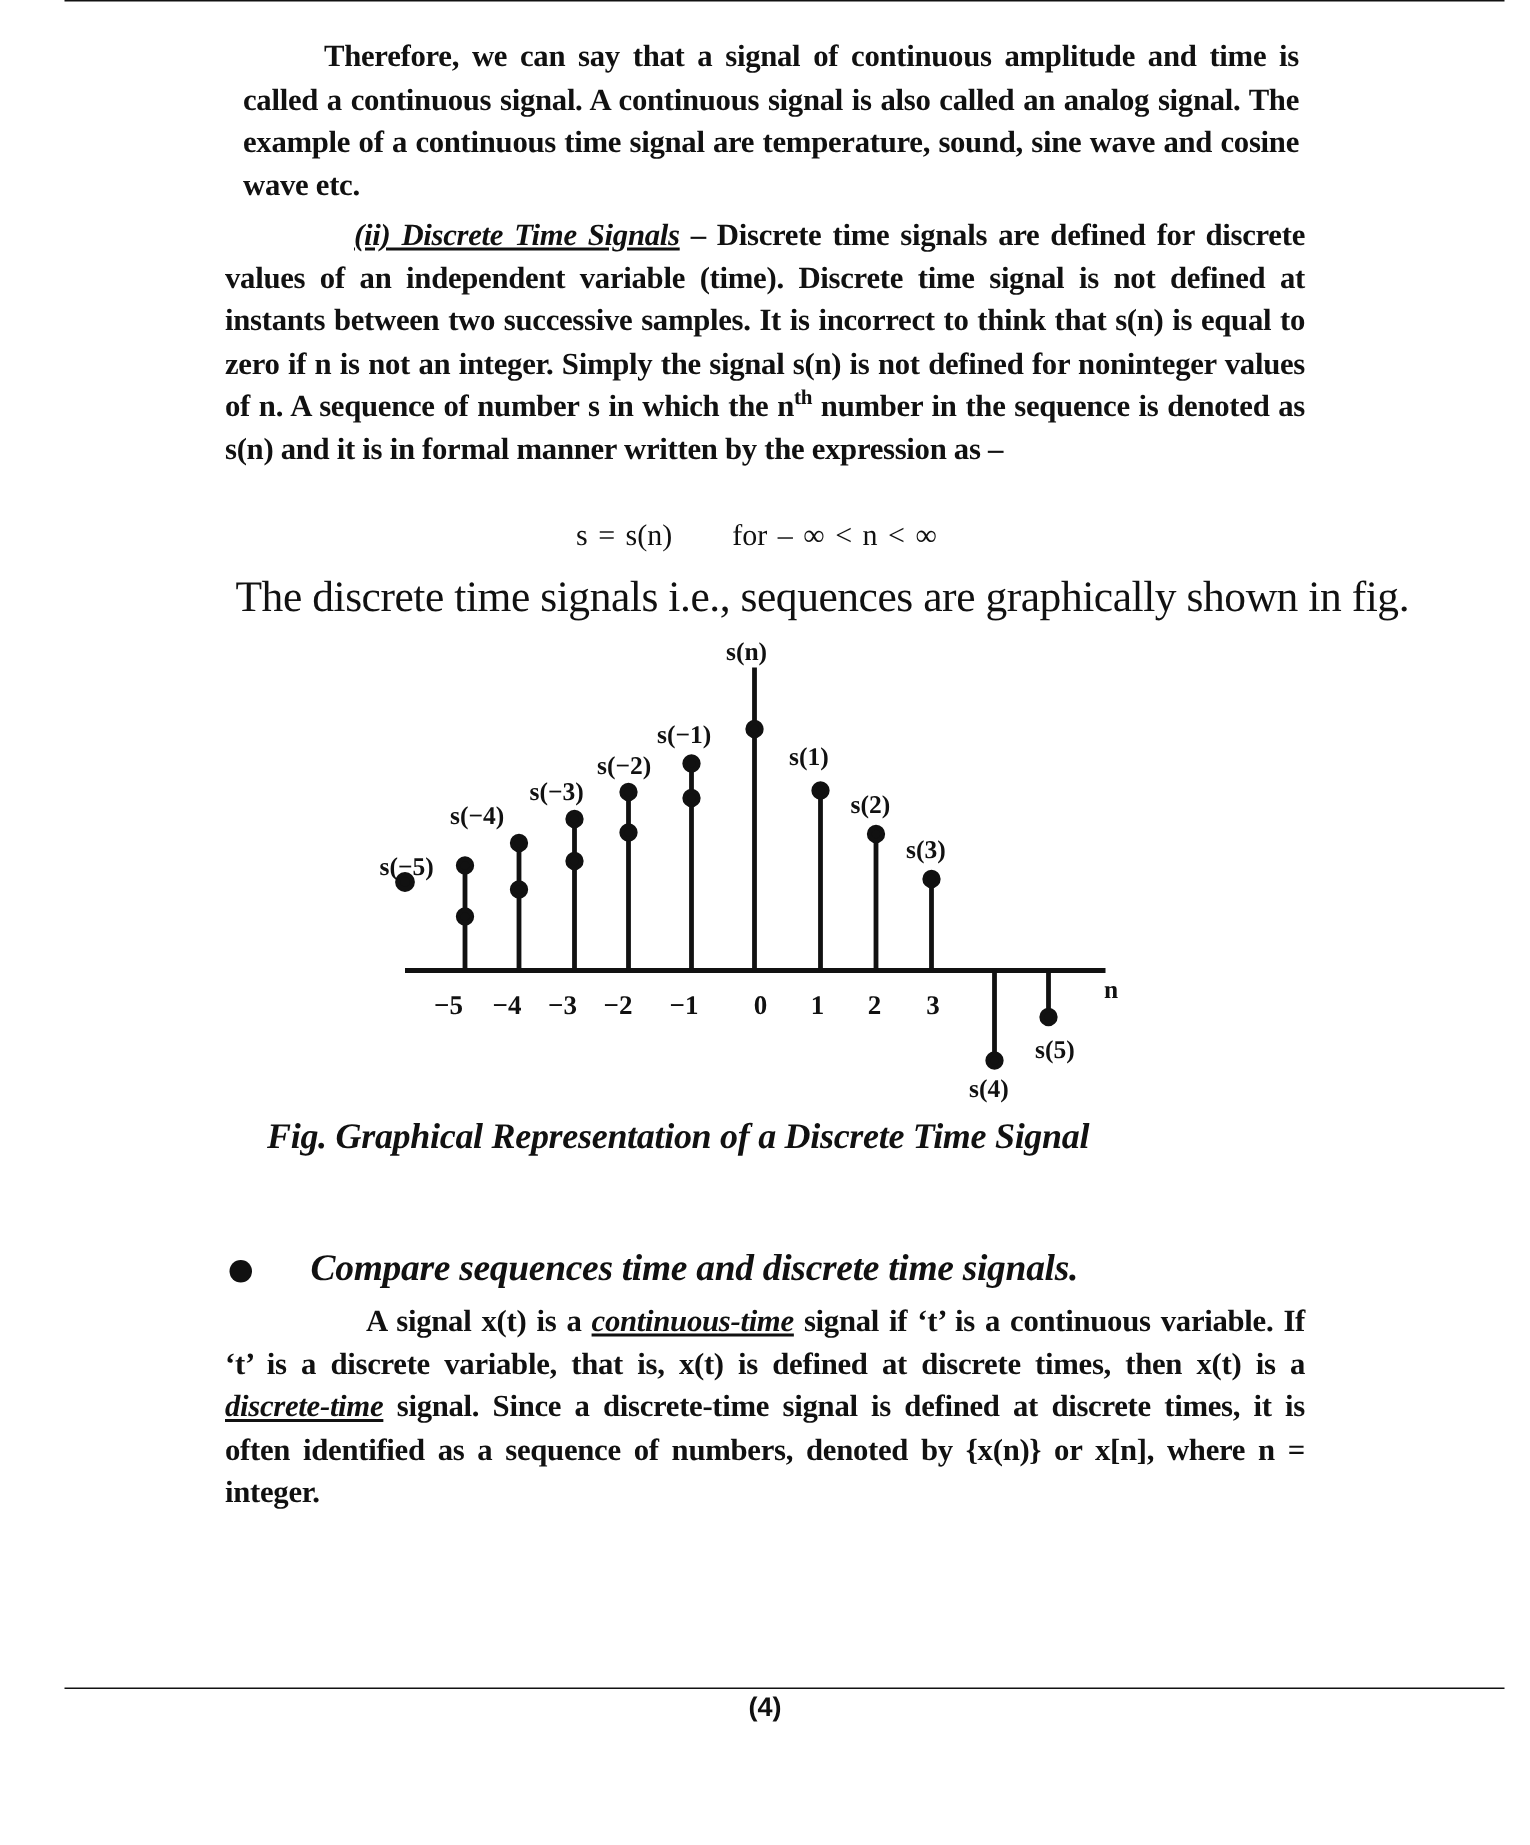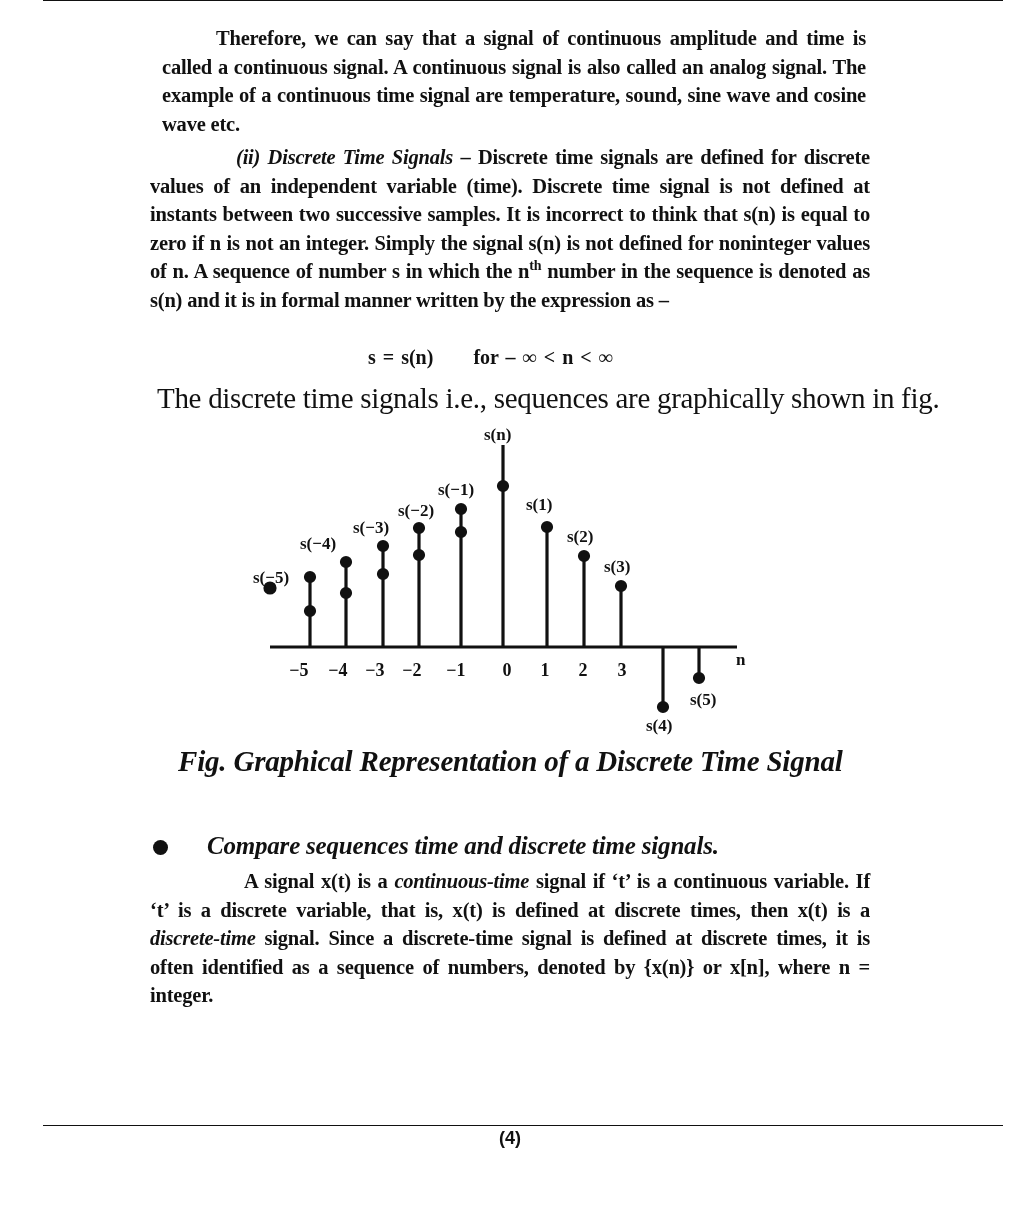--- a/index.html
+++ b/index.html
@@ -6,25 +6,25 @@
   body { width: 1020px; height: 1230px; position: relative; overflow: hidden;
          font-family: "Liberation Serif", "DejaVu Serif", serif; color: #111; }
   .rule { position: absolute; left: 43px; width: 960px; height: 0; border-top: 1.5px solid #111; }
   .para { position: absolute; left: 150px; width: 720px; font-size: 20.5px; line-height: 28.6px;
           text-align: justify; text-align-last: left; font-weight: bold; letter-spacing: -0.2px; }
   .para p { margin: 0; }
   .indent1 { text-indent: 54px; }
   .indent2 { text-indent: 86px; }
   .indent3 { text-indent: 94px; }
   .narrow { left: 162px; width: 704px; }
-  .bi { font-style: italic; font-weight: bold; }
-  .eq { position: absolute; left: 368px; top: 346px; font-size: 20px; font-weight: bold; word-spacing: 2px; }
+  .bi { font-style: italic; font-weight: bold; text-decoration: underline; }
+  .eq { position: absolute; left: 384px; top: 346px; font-size: 20px; font-weight: normal; word-spacing: 2px; }
   .eq span { display: inline-block; }
   .lead { position: absolute; left: 157px; top: 382px; font-size: 29px; font-weight: normal; letter-spacing: -0.3px; }
-  .caption { position: absolute; left: 178px; top: 745px; font-size: 29px; font-style: italic; font-weight: bold; letter-spacing: -0.2px; }
+  .caption { position: absolute; left: 178px; top: 745px; font-size: 24px; font-style: italic; font-weight: bold; letter-spacing: -0.2px; }
   .q-bullet { position: absolute; left: 153px; top: 840px; width: 15px; height: 15px; border-radius: 50%; background: #111; }
   .q-title { position: absolute; left: 207px; top: 832px; font-size: 25px; font-style: italic; font-weight: bold; letter-spacing: -0.2px; }
   .page-no { position: absolute; left: 0; width: 1020px; top: 1128px; text-align: center;
              font-family: "Liberation Sans", sans-serif; font-size: 18px; font-weight: bold; }
   svg text { font-family: "Liberation Serif", serif; font-weight: bold; fill: #111; }
   sup { font-size: 14px; line-height: 0; }
 </style>
 </head>
 <body>
 

